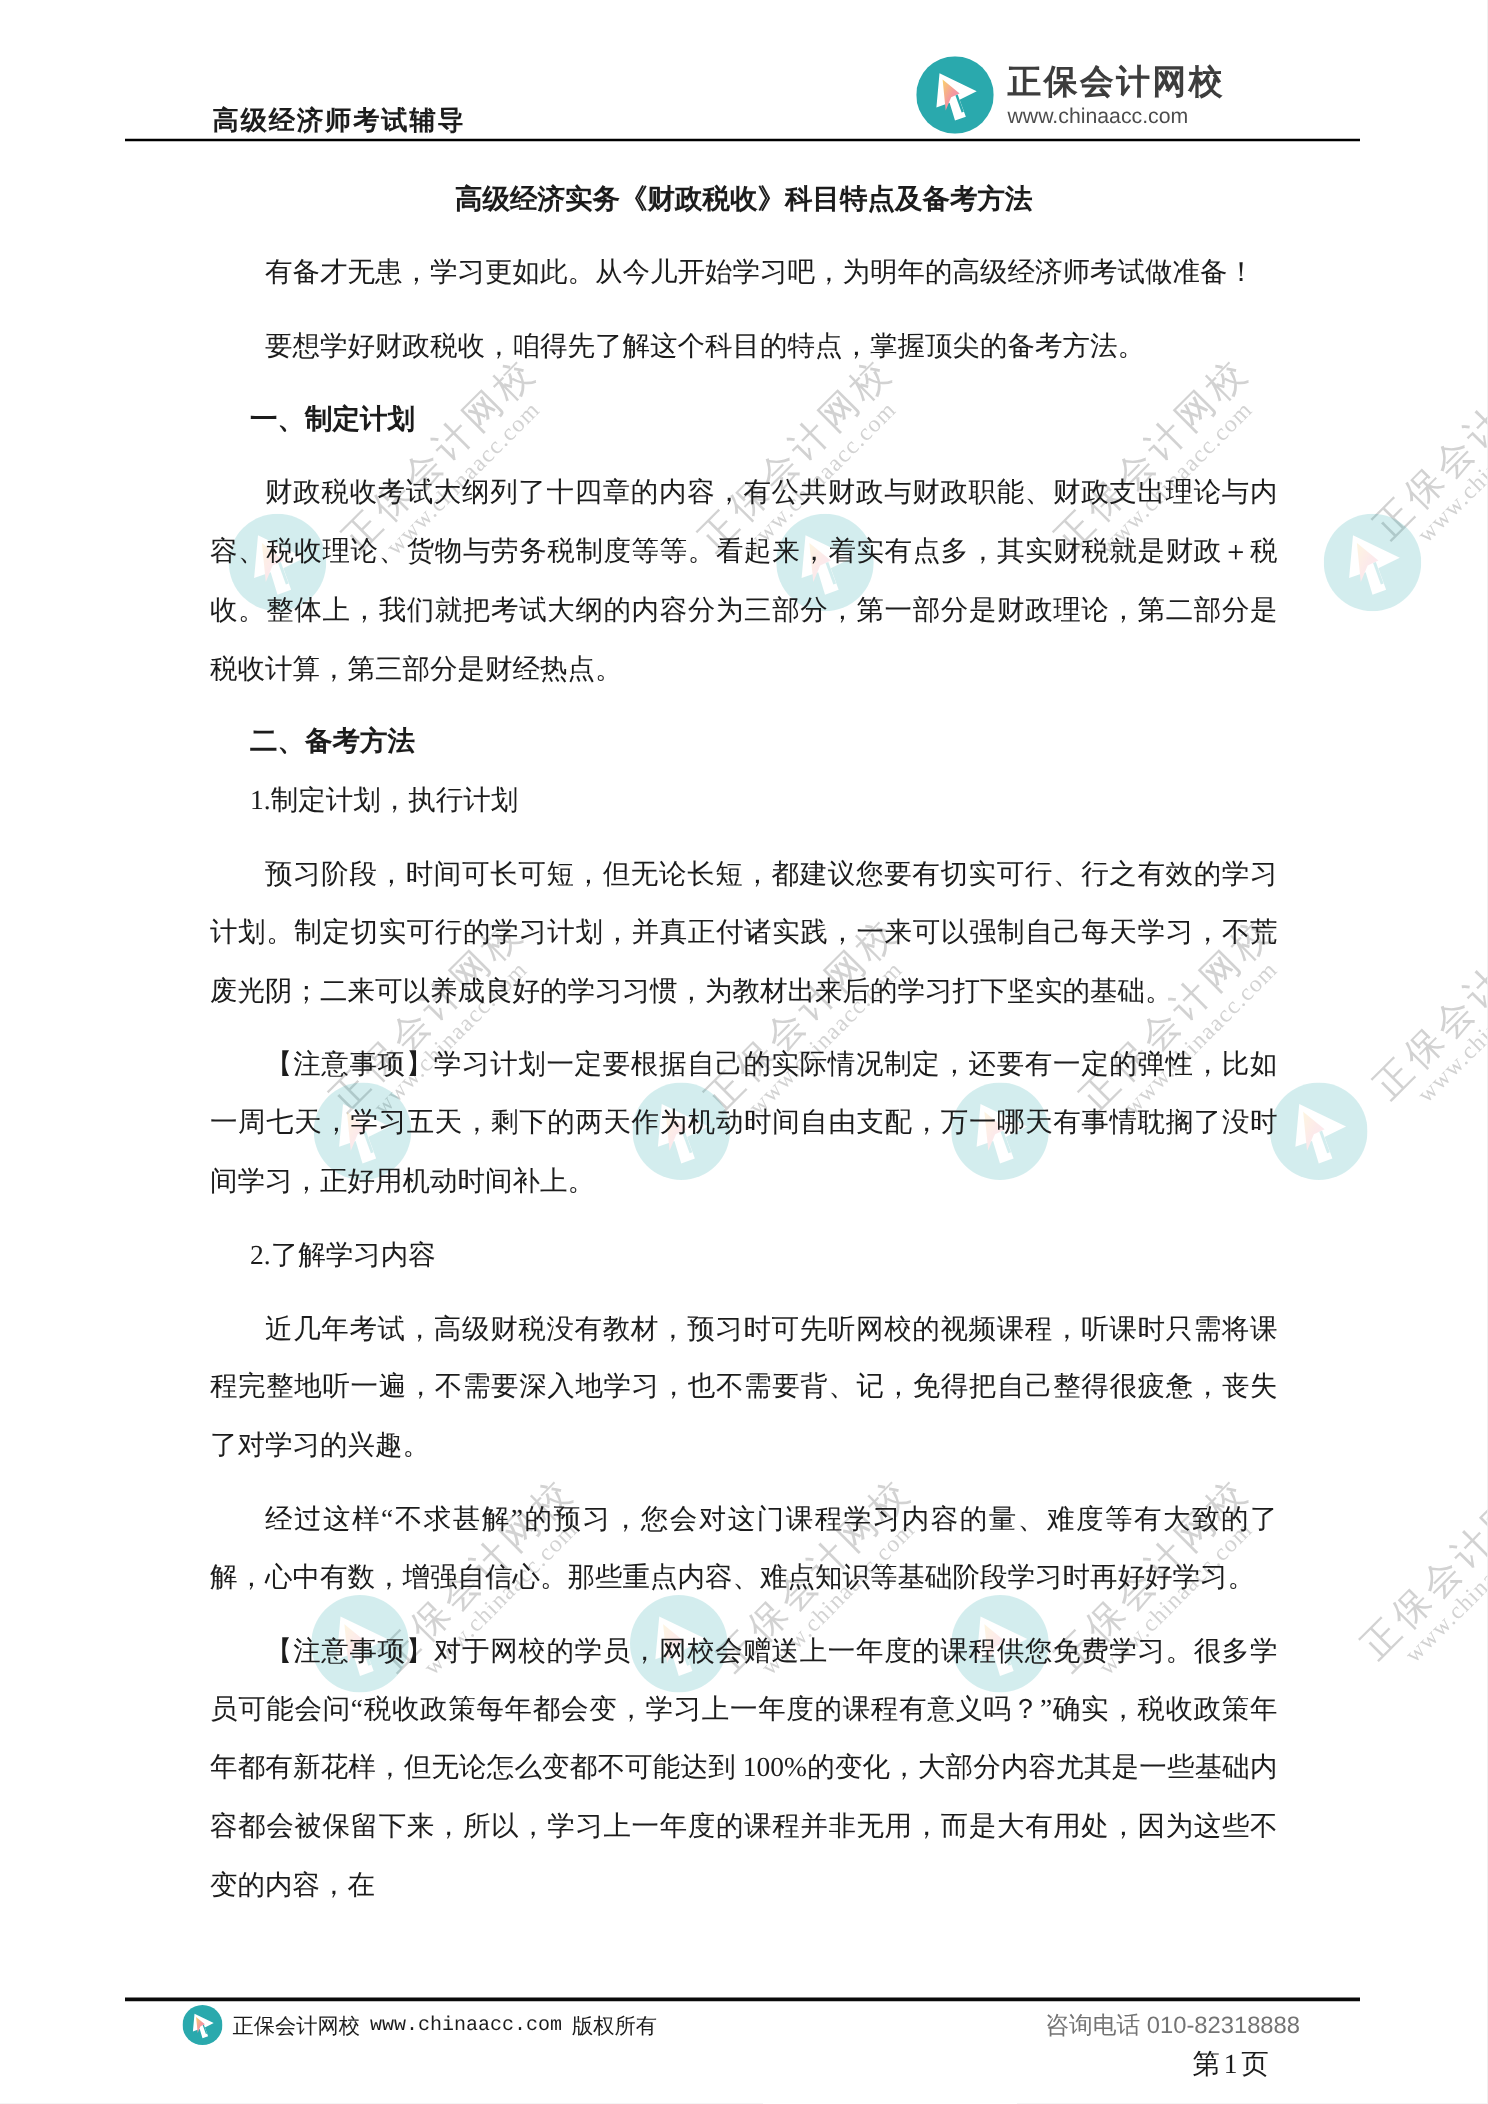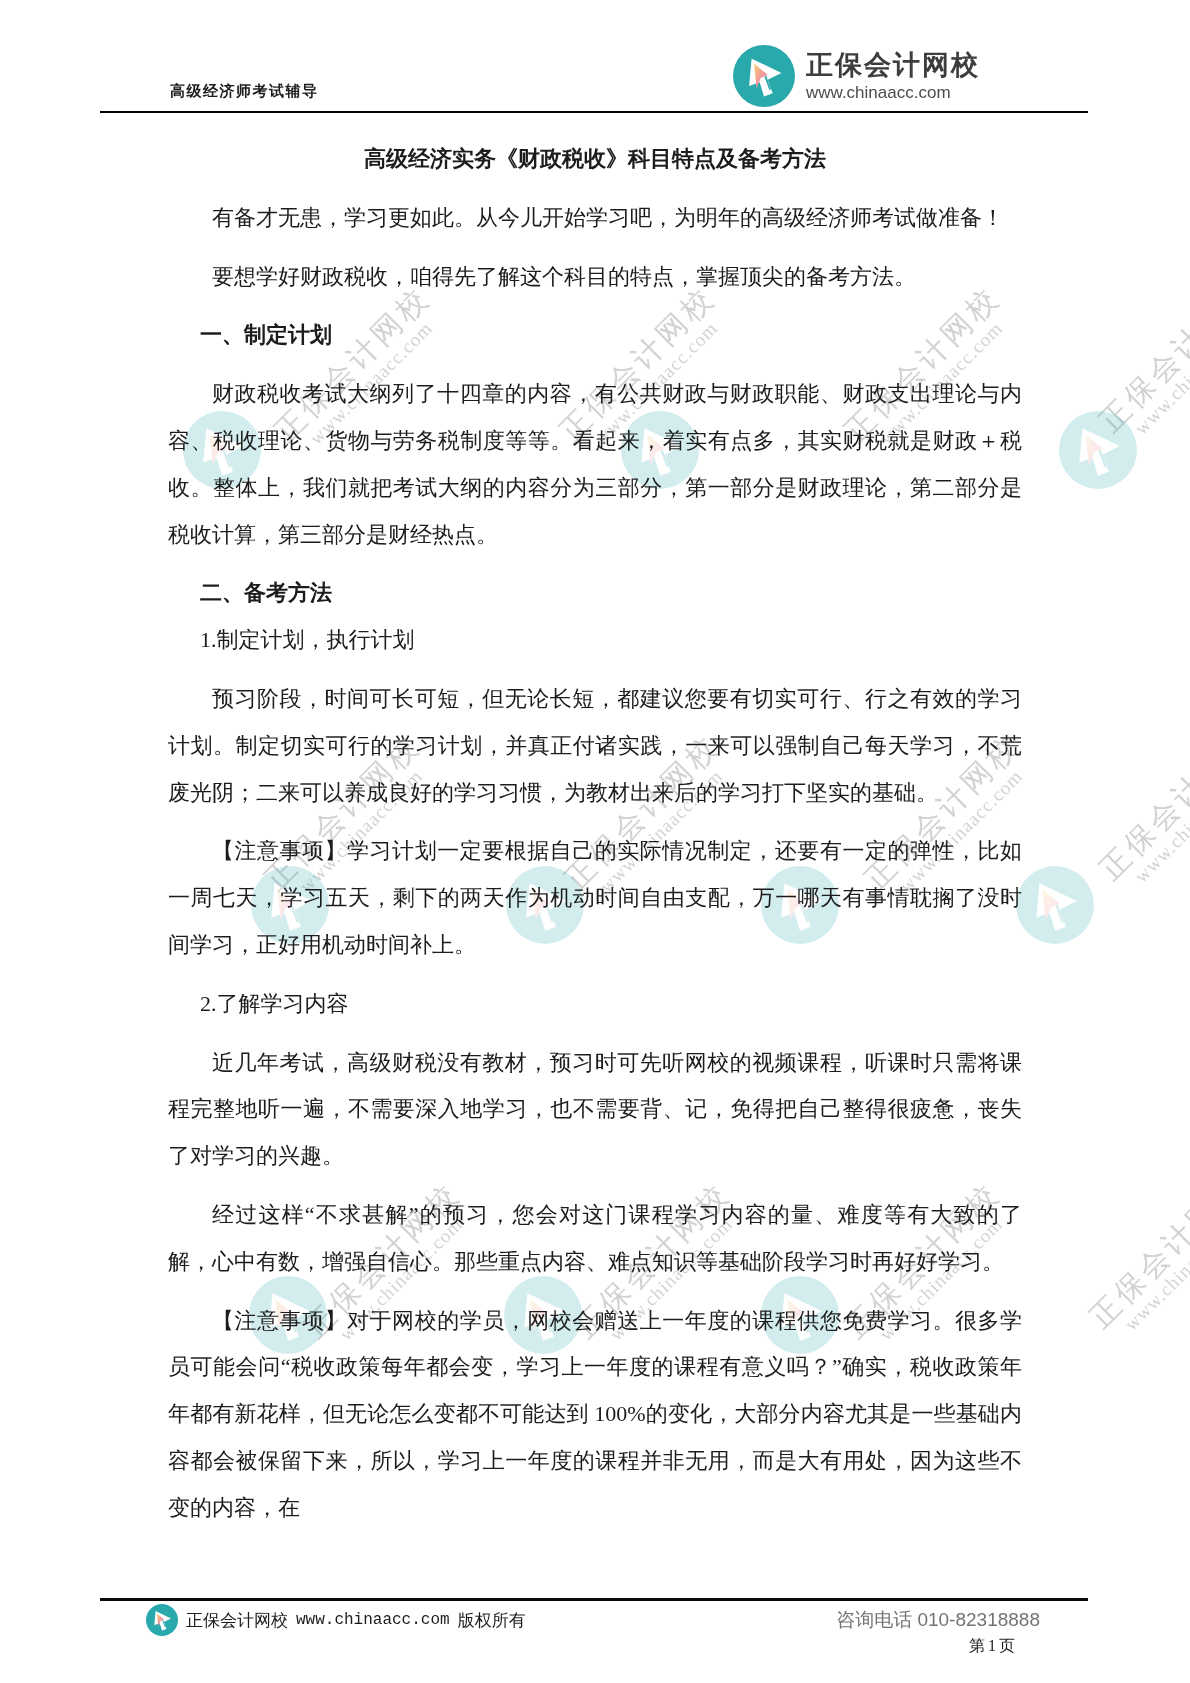--- a/index.html
+++ b/index.html
@@ -2,41 +2,41 @@
 <html><head>
 <meta charset="utf-8">
 <style>
   html,body{margin:0;padding:0;background:#e8e8e8;}
   .page{
     position:relative;width:1190px;height:1683px;background:#ffffff;
     margin:0 auto;overflow:hidden;
     font-family:"Liberation Serif","DejaVu Serif",serif;color:#1c1c1c;
   }
   
-  .hdr-label{position:absolute;left:170px;top:82px;font-size:15px;font-weight:bold;letter-spacing:1.5px;}
+  .hdr-label{position:absolute;left:170px;top:82px;font-size:21px;font-weight:bold;letter-spacing:1.5px;}
   .hdr-brand{position:absolute;left:733px;top:45px;display:flex;align-items:center;gap:11px;}
   .logo-badge{display:inline-block;line-height:0;}
   .hdr-brand .logo-badge svg{width:62px;height:62px;}
   .brand-text{display:flex;flex-direction:column;}
   .brand-name{font-family:"Liberation Sans","DejaVu Sans",sans-serif;font-size:27px;font-weight:700;color:#3d3d3d;letter-spacing:2px;line-height:30px;}
   .brand-url{font-family:"Liberation Sans","DejaVu Sans",sans-serif;font-size:17px;color:#4c4c4c;line-height:21px;margin-top:2px;}
   .hdr-rule{position:absolute;left:100px;top:111px;width:988px;height:2px;background:#000;}
   
   .body{position:absolute;left:156px;top:136px;width:878px;font-size:22px;line-height:46.8px;text-align:justify;z-index:2;}
   .title{font-size:22px;font-weight:bold;text-align:center;margin:0;text-indent:0;}
   .para{margin:12px;text-indent:2em;}
   .heading{margin:0;text-indent:2em;font-weight:bold;}
   .subheading{margin:0;text-indent:2em;}
   
   .footer-rule{position:absolute;left:100px;top:1598px;width:988px;height:3px;background:#0a0a0a;}
   .footer-left{position:absolute;left:146px;top:1604px;display:flex;align-items:center;gap:8px;font-size:17px;z-index:2;}
   .footer-left .logo-badge svg{width:32px;height:32px;}
   .footer-url{font-family:"Liberation Mono","DejaVu Sans Mono",monospace;font-size:16px;}
   .footer-phone{position:absolute;top:1607px;right:150px;font-size:19px;font-family:"Liberation Sans","DejaVu Sans",sans-serif;z-index:2;}
-  .footer-page{position:absolute;top:1636px;right:172px;font-size:16px;letter-spacing:3px;z-index:2;}
+  .footer-page{position:absolute;top:1636px;right:172px;font-size:22px;letter-spacing:3px;z-index:2;}
   
   .watermark-layer{position:absolute;inset:0;z-index:1;pointer-events:none;}
   .wm-text{position:absolute;transform:translate(-50%,-50%) rotate(-45deg);color:#cbcbcb;opacity:.85;text-align:center;white-space:nowrap;}
   .wm-text .l1{font-size:30px;letter-spacing:4px;line-height:32px;}
   .wm-text .l2{font-size:19px;letter-spacing:1px;line-height:22px;}
   .wm-logo{position:absolute;transform:translate(-50%,-50%);opacity:.20;line-height:0;}
   .wm-logo svg{width:78px;height:78px;}
 </style>
 </head>
 <body>

